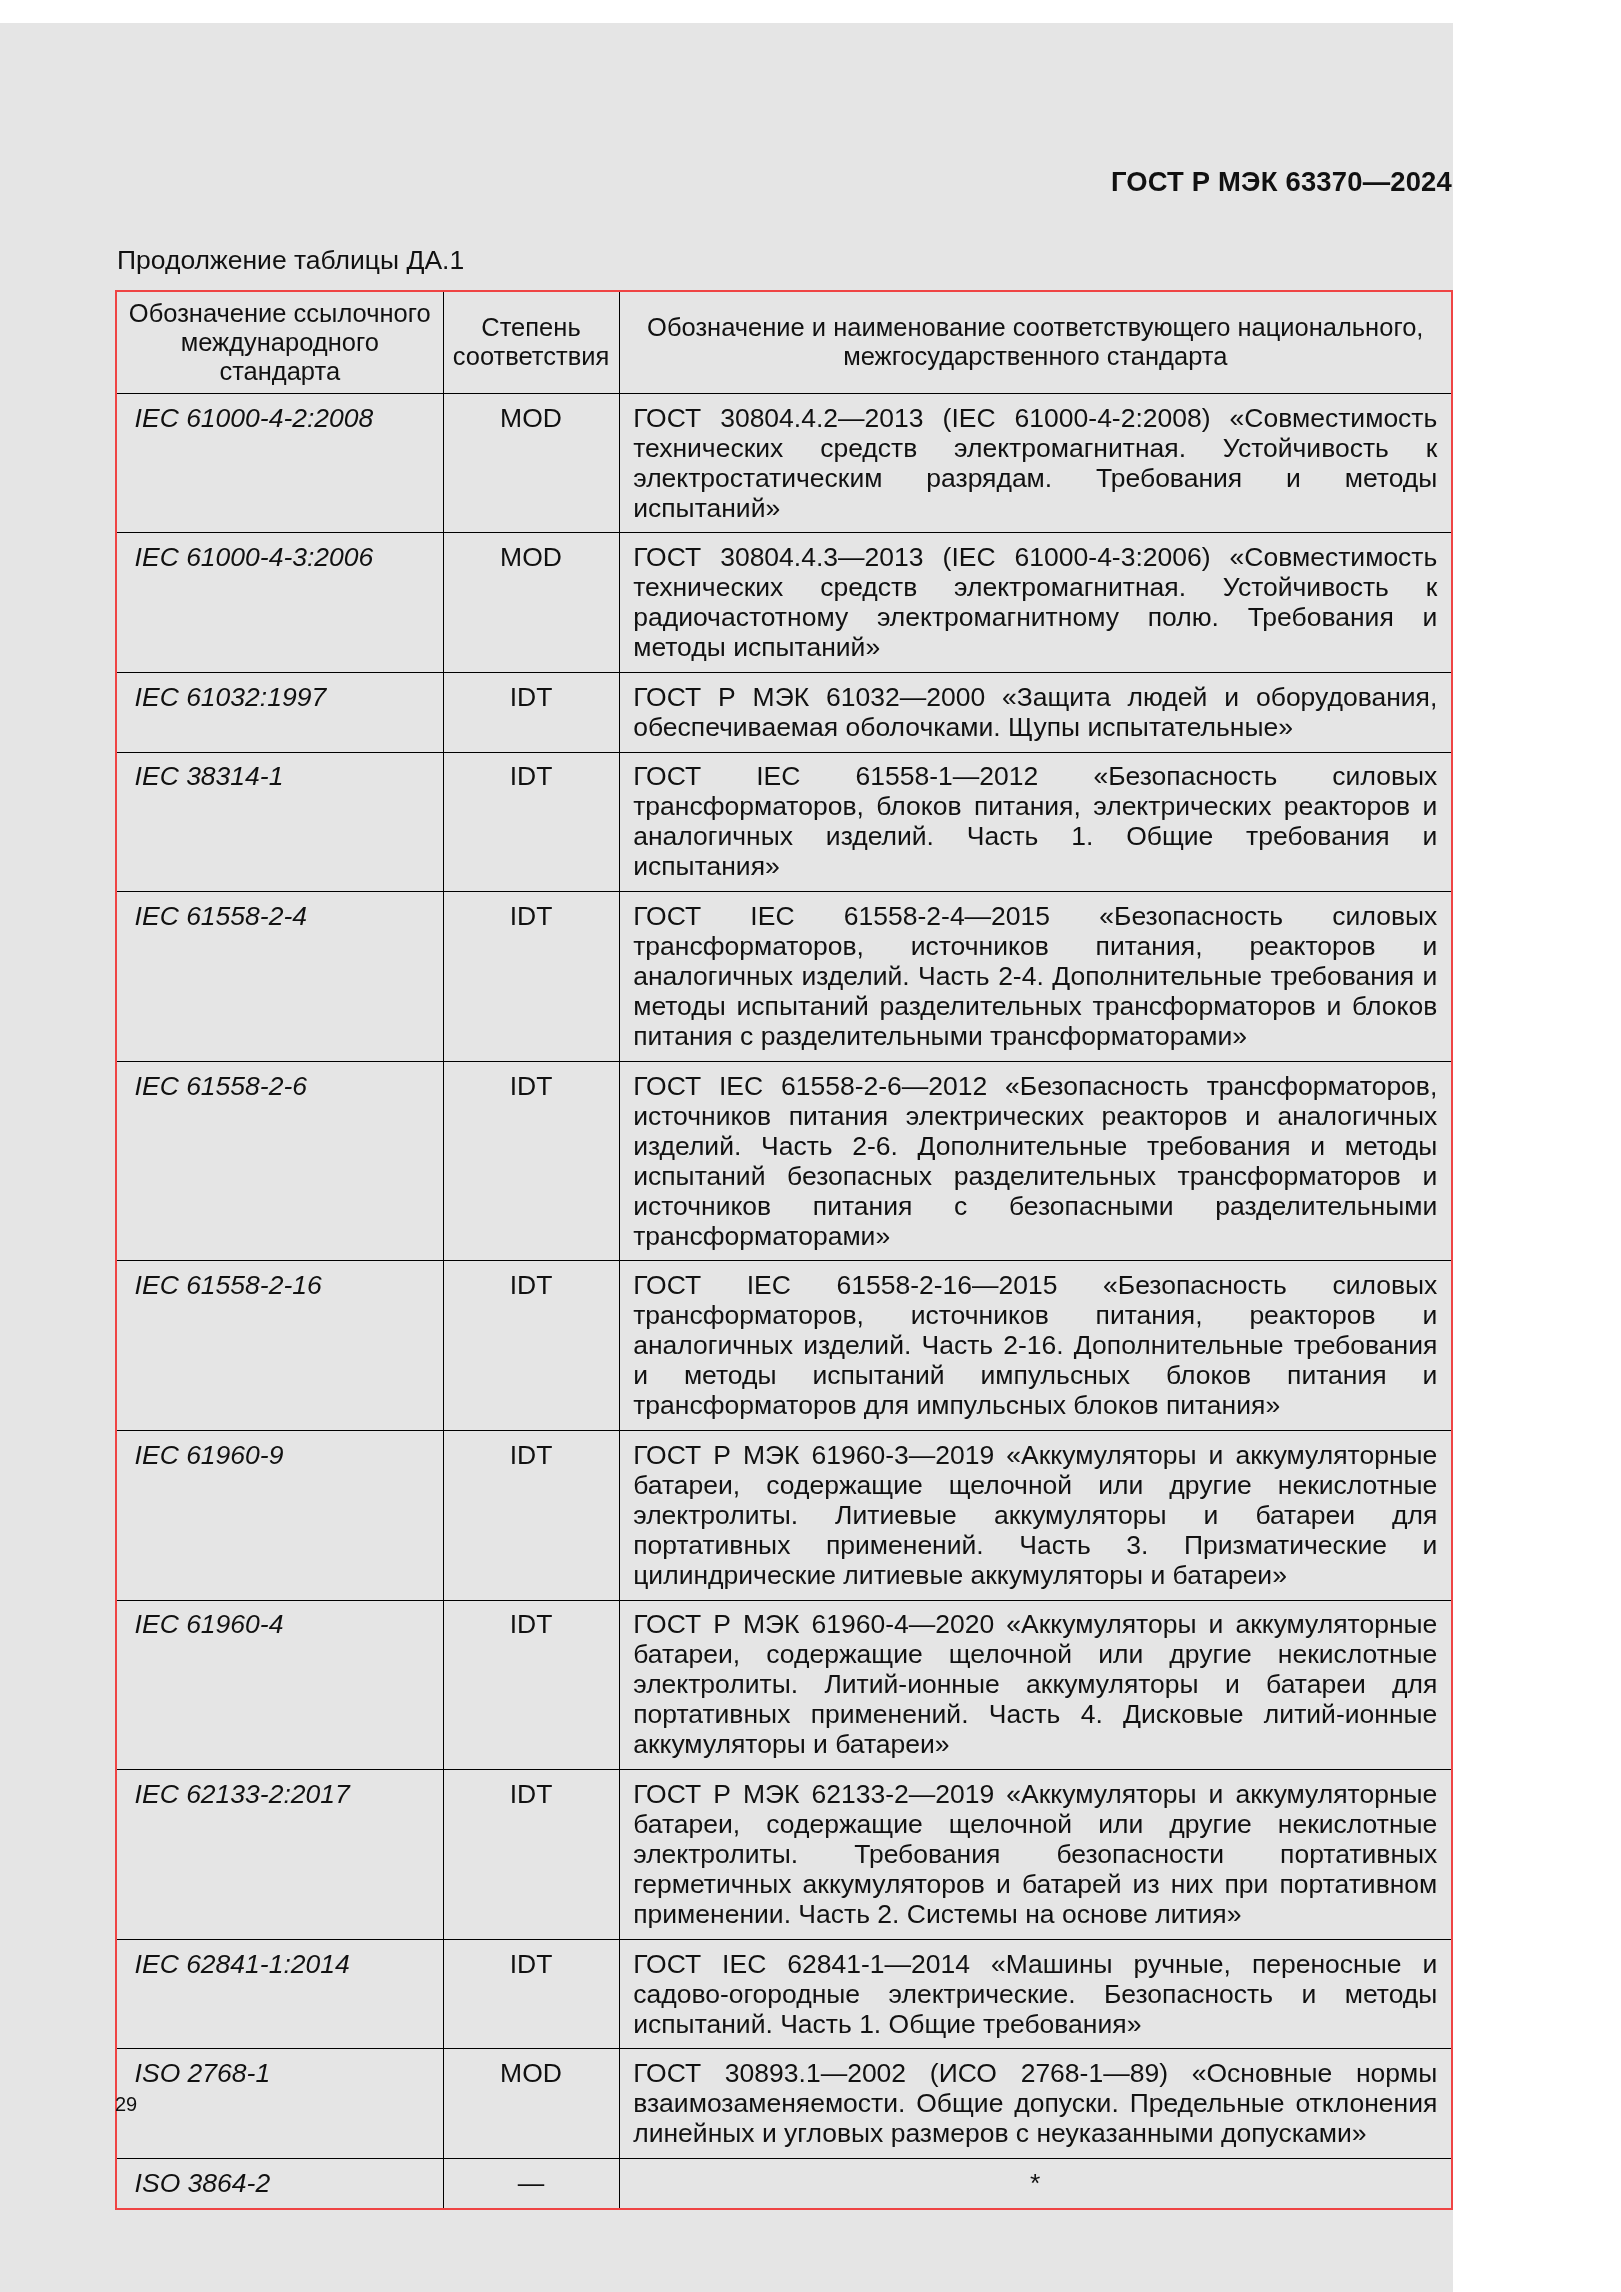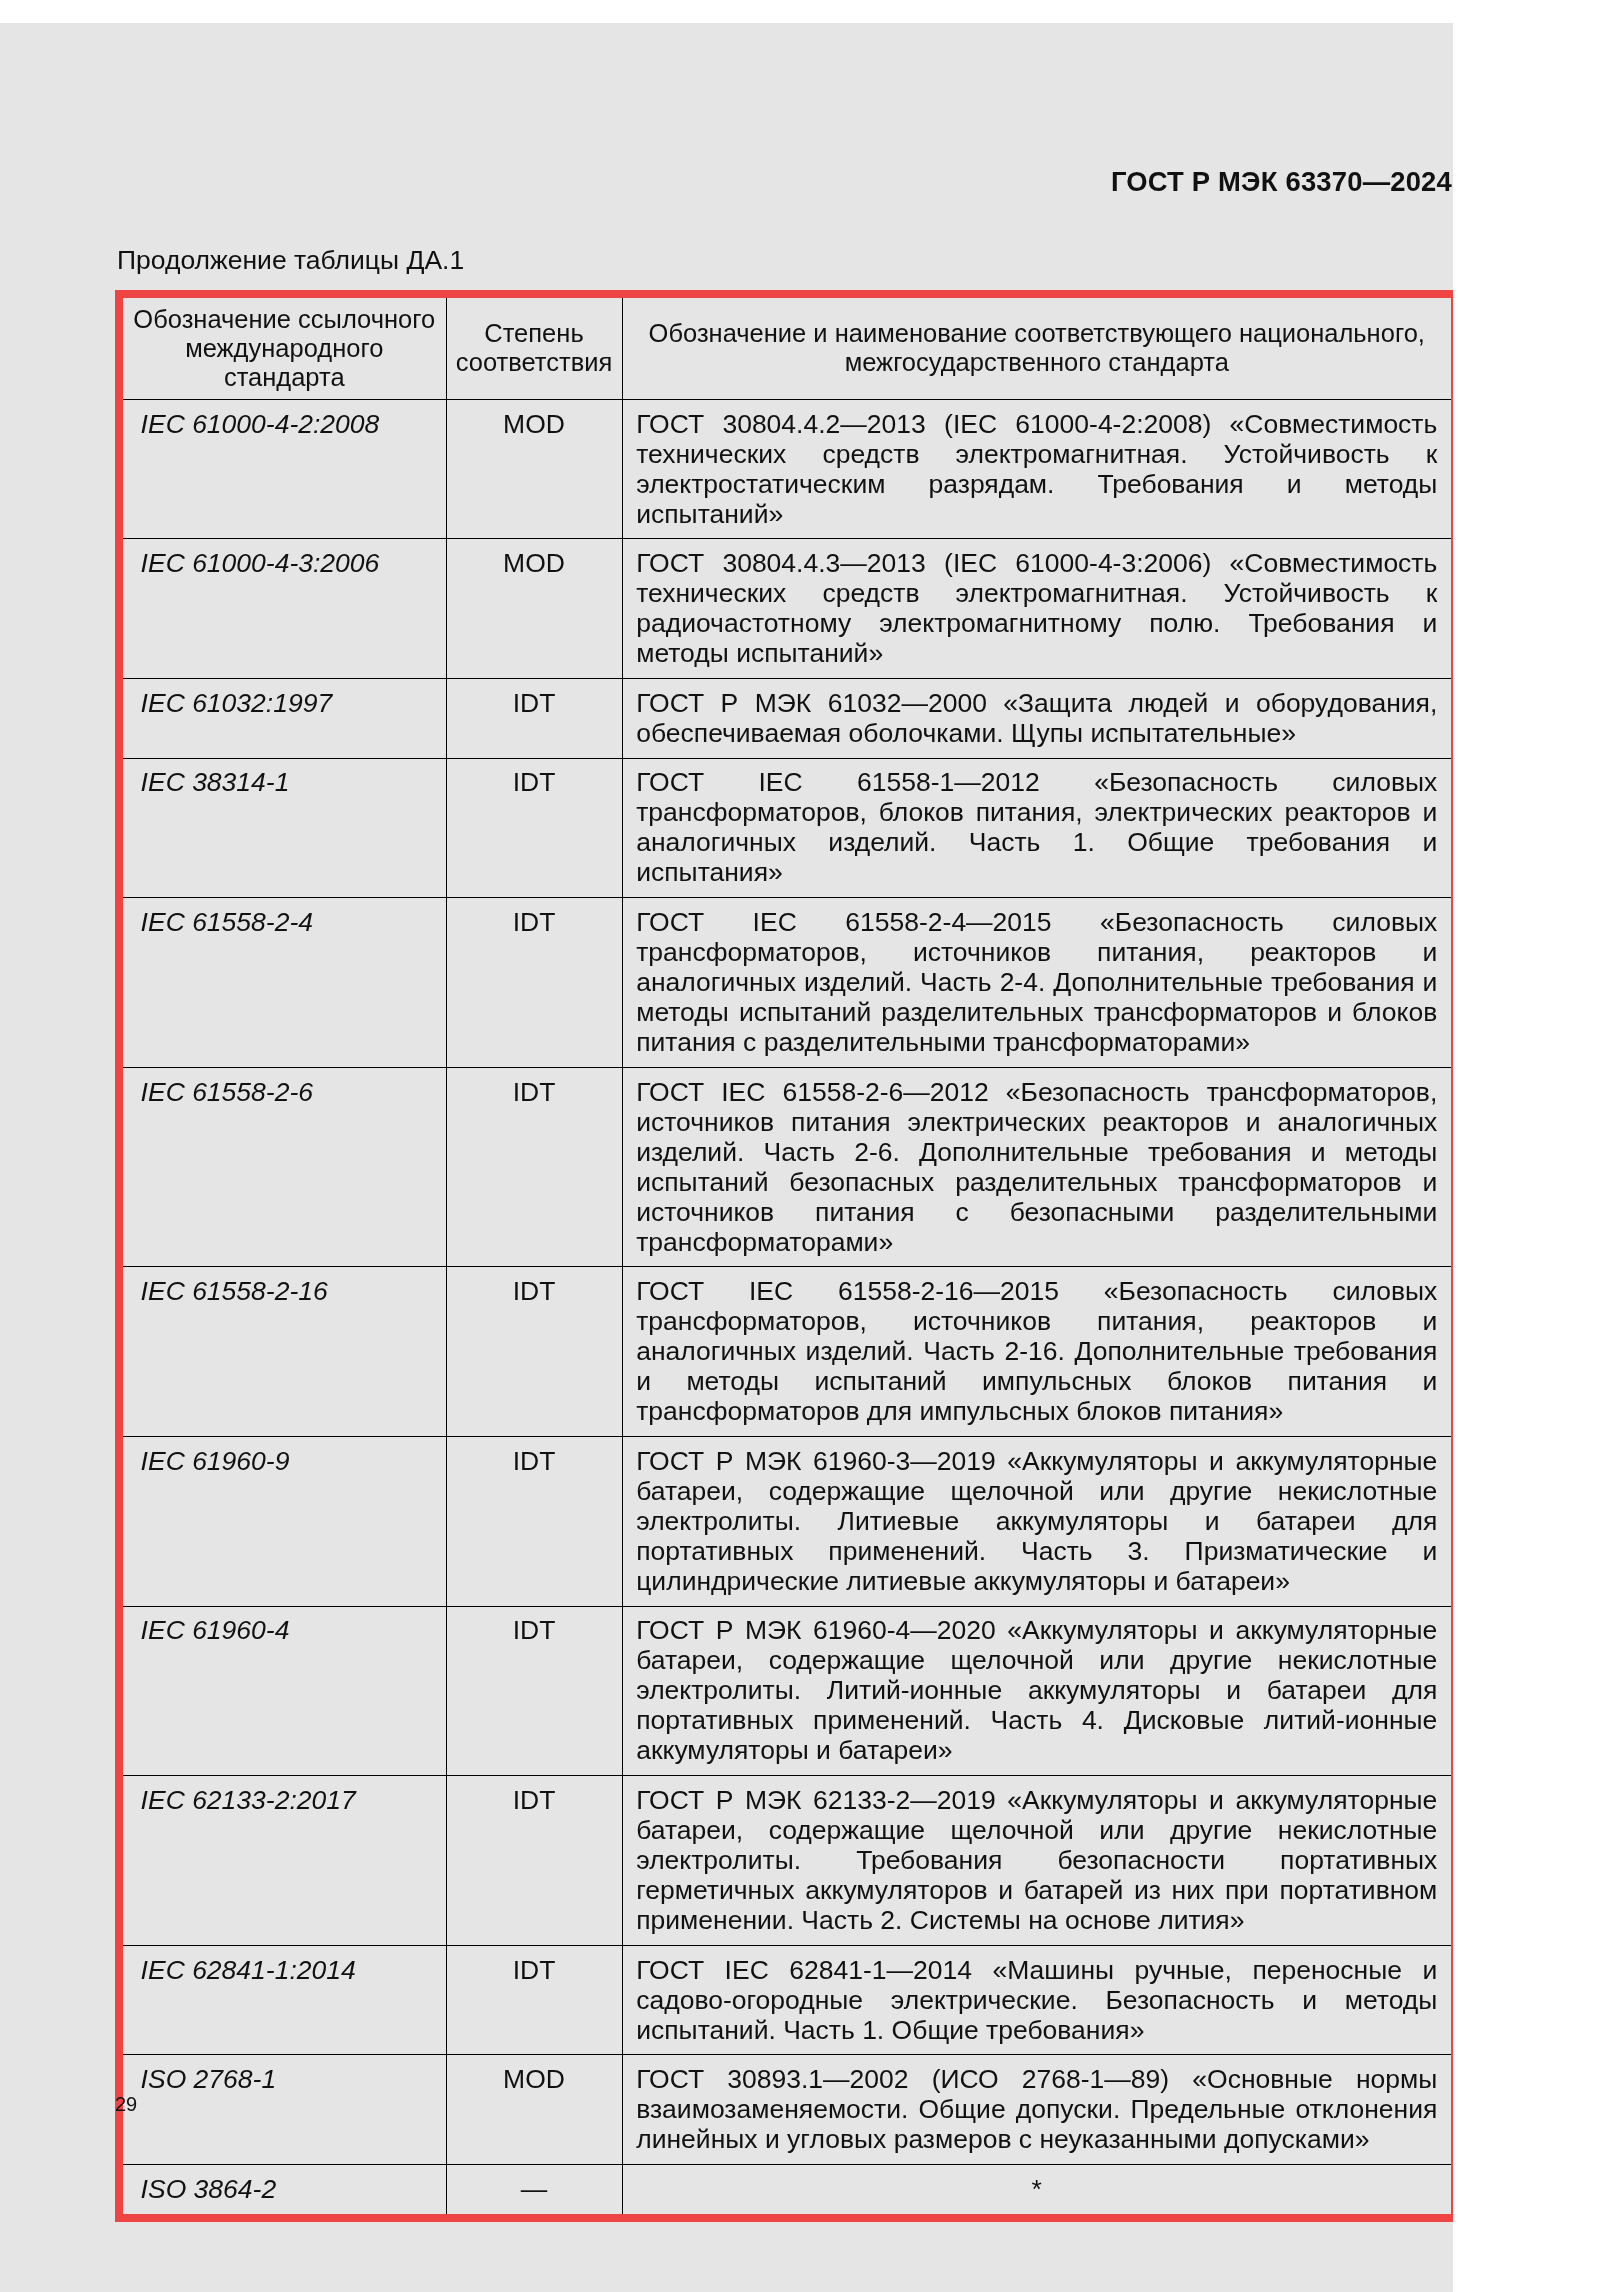--- a/index.html
+++ b/index.html
@@ -33,21 +33,21 @@
     left: 117px;
     font-size: 26.5px;
   }
   table.std-table {
     position: absolute;
     top: 267px;
     left: 115px;
     width: 1337px;
     border-collapse: collapse;
     table-layout: fixed;
-    border: 8px solid #ef4444;
+    border: 2px solid #ef4444;
   }
   .std-table th, .std-table td {
     border: 1.5px solid #000000;
     font-size: 26.5px;
   }
   .std-table th {
     font-weight: normal;
     font-size: 25.5px;
     line-height: 29px;
     text-align: center;

